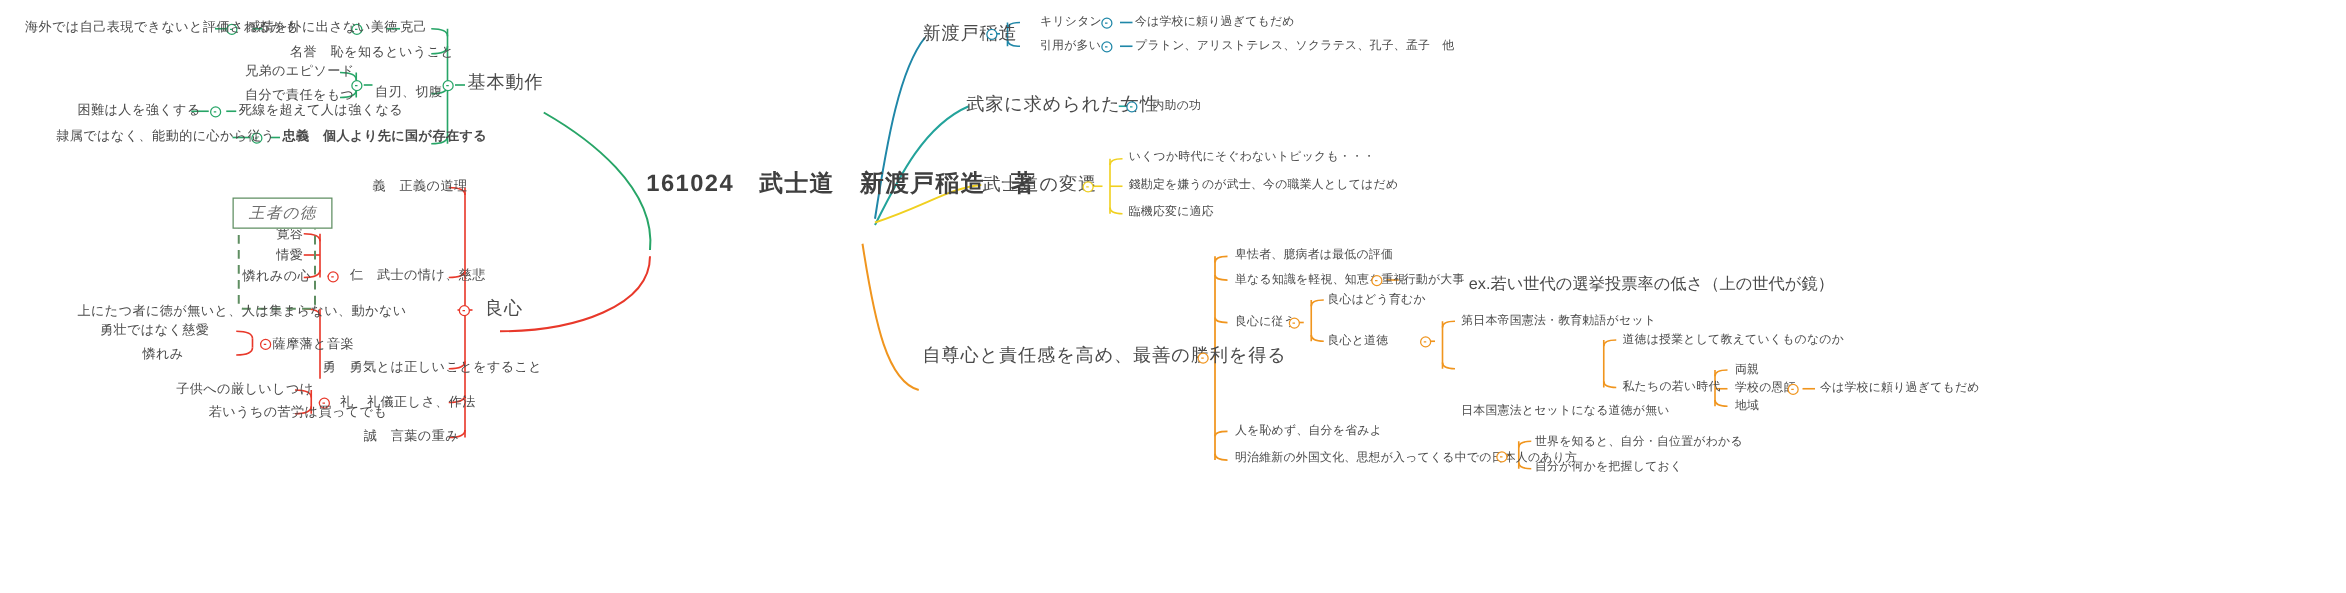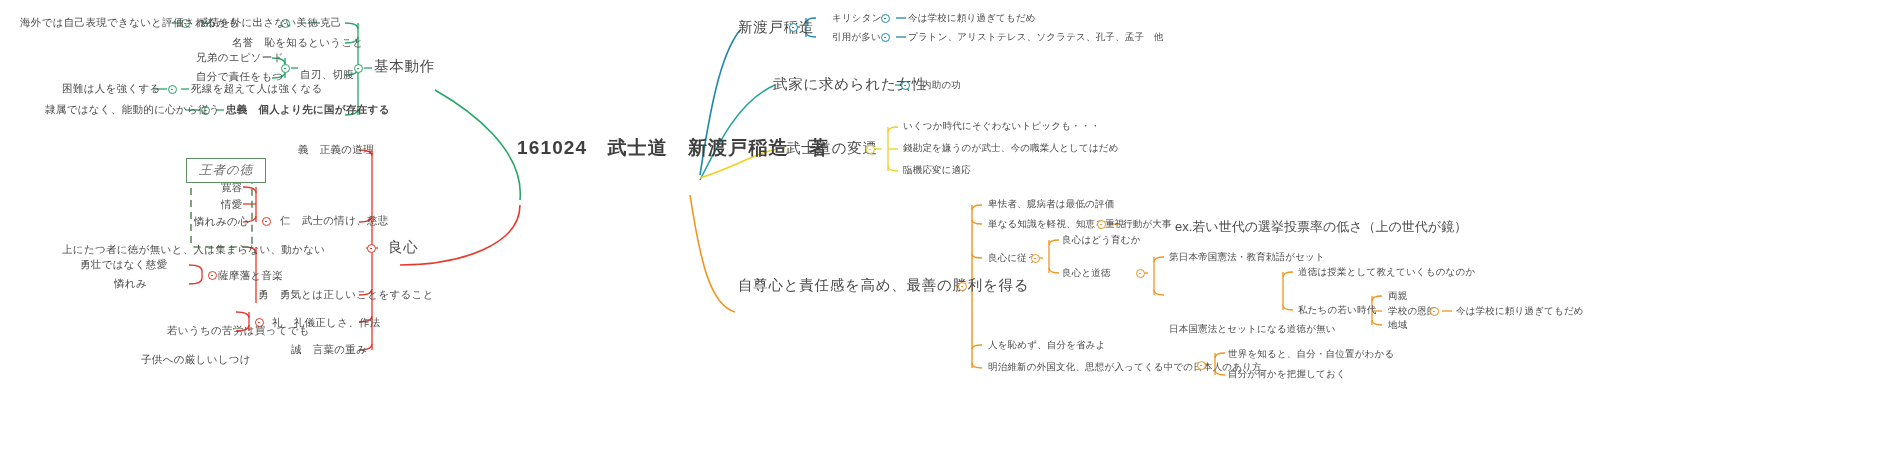--- a/index.html
+++ b/index.html
@@ -254,21 +254,21 @@
   <div class="node t-sub" style="left:62px; top:243px;">上にたつ者に徳が無いと、人は集まらない、動かない</div>
   <div class="node t-sub" style="left:218px; top:269px;">薩摩藩と音楽</div>
   <span class="bullet red" style="left:208px; top:270.5px; color:#e8382a;"></span>
   <div class="node t-sub" style="left:80px; top:258px;">勇壮ではなく慈愛</div>
   <div class="node t-sub" style="left:114px; top:277px;">憐れみ</div>
 
   <div class="node t-sub" style="left:258px; top:288px;">勇　勇気とは正しいことをすること</div>
 
   <div class="node t-sub" style="left:272px; top:316px;">礼　礼儀正しさ、作法</div>
   <span class="bullet red" style="left:255px; top:317.5px; color:#e8382a;"></span>
-  <div class="node t-sub" style="left:141px; top:305px;margin-top:48px;">子供への厳しいしつけ</div>
+  <div class="node t-sub" style="left:141px; top:305px;">子供への厳しいしつけ</div>
   <div class="node t-sub" style="left:141px; top:324px;margin-left:26px;">若いうちの苦労は買ってでも</div>
 
   <div class="node t-sub" style="left:291px; top:343px;">誠　言葉の重み</div>
 
   <div class="node t-main" style="left:738px; top:19px;">新渡戸稲造</div>
   <span class="bullet teal" style="left:789px; top:22.5px; color:#1f87a8;"></span>
   <div class="node t-leaf" style="left:832px; top:13px;">キリシタン</div>
   <span class="bullet teal" style="left:881px; top:13.5px; color:#1f87a8;"></span>
   <div class="node t-leaf" style="left:908px; top:13px;">今は学校に頼り過ぎてもだめ</div>
   <div class="node t-leaf" style="left:832px; top:32px;">引用が多い</div>

